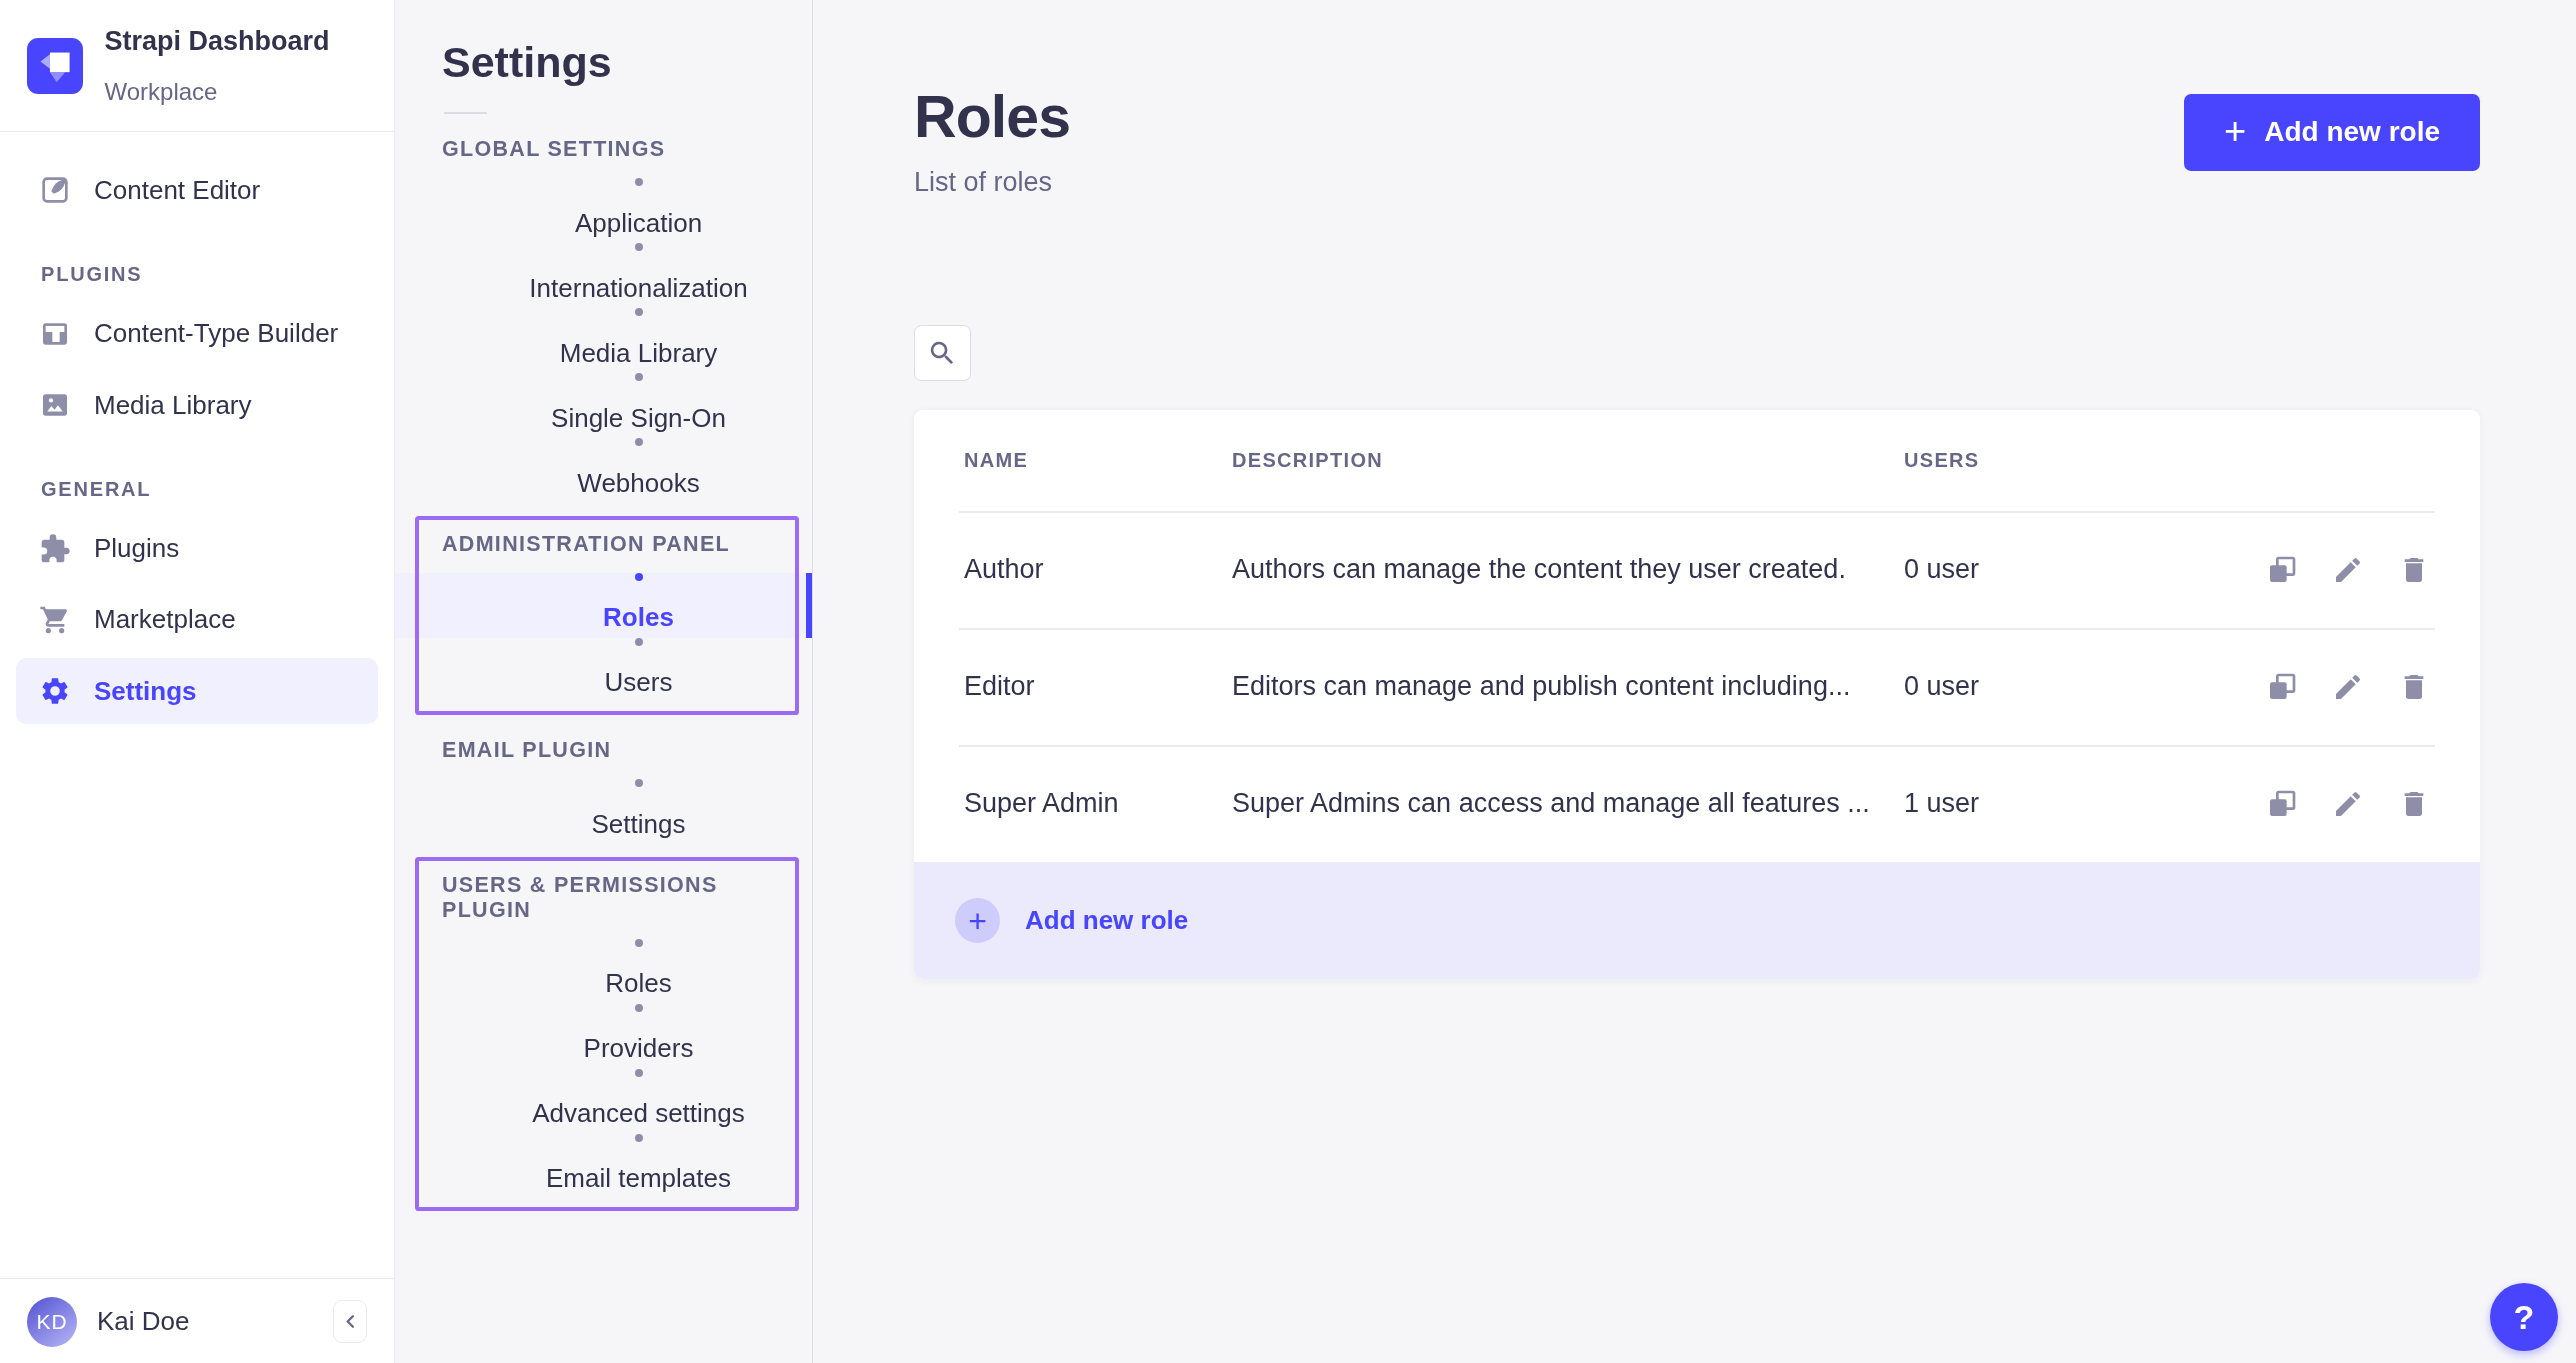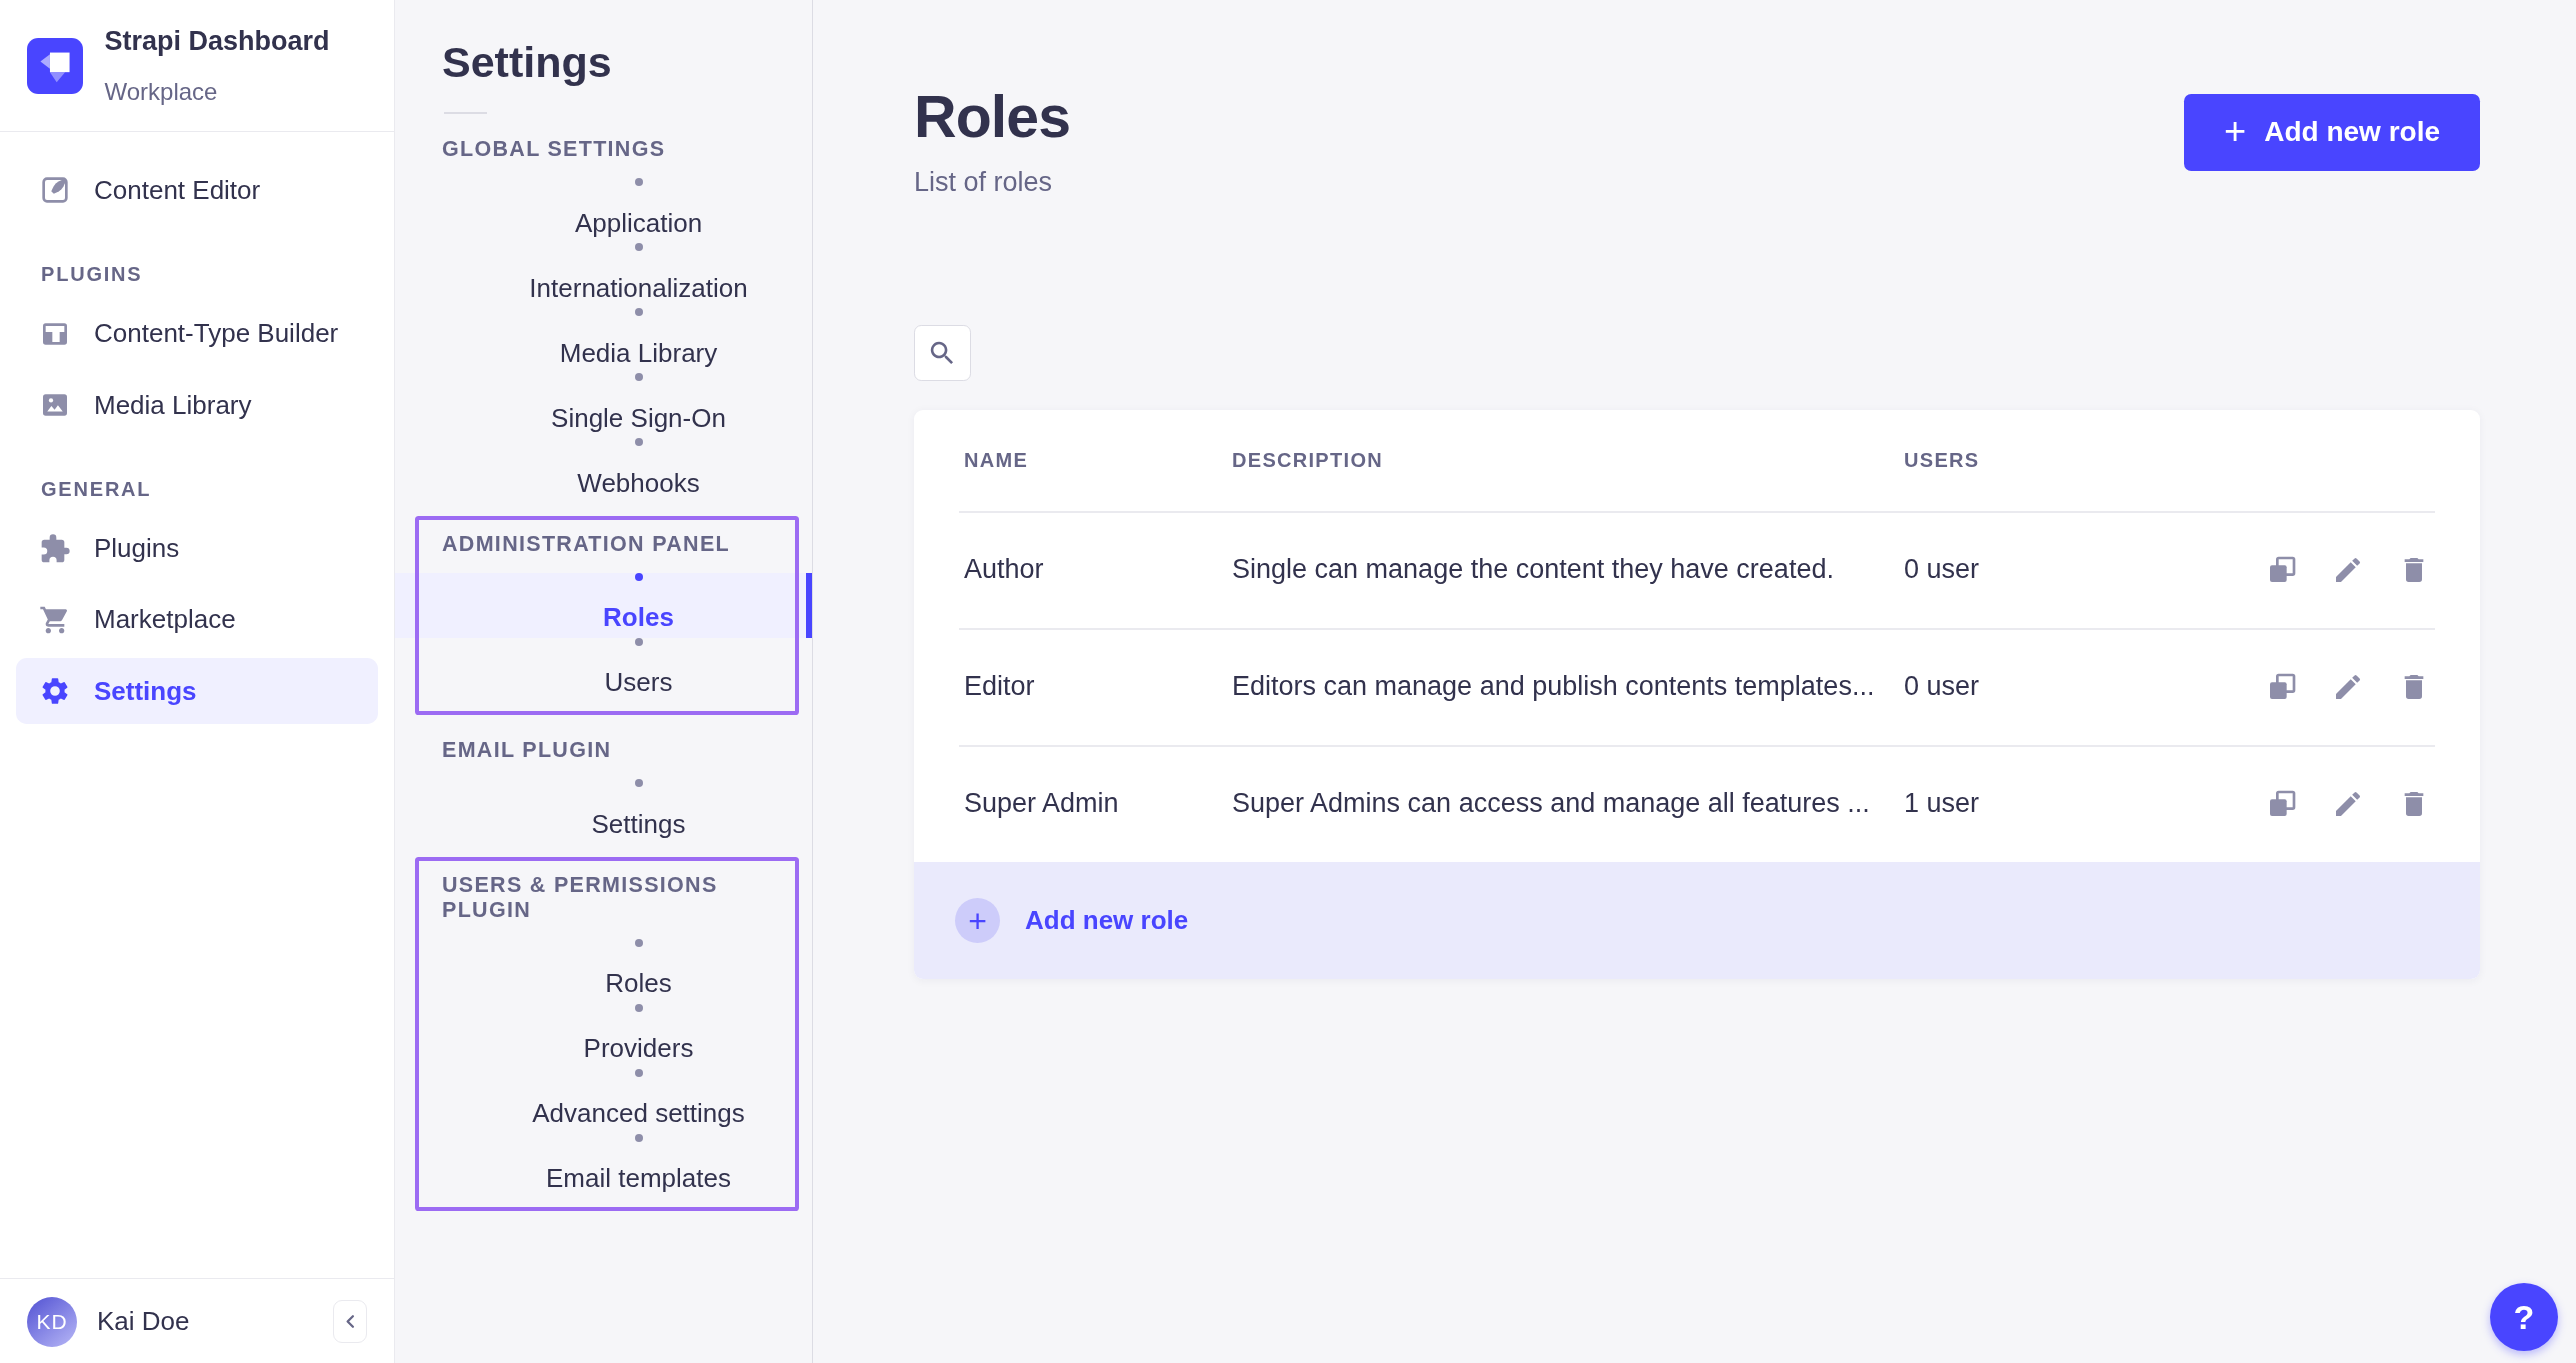--- a/index.html
+++ b/index.html
@@ -345,21 +345,21 @@
   <section class="table-card">
     <div class="t-head">
       <span>NAME</span>
       <span>DESCRIPTION</span>
       <span>USERS</span>
       <span></span>
     </div>
 
     <div class="t-row">
       <span class="cell">Author</span>
-      <span class="cell">Single can manage the content they have created.</span>
+      <span class="cell">Authors can manage the content they user created.</span>
       <span class="cell">0 user</span>
       <span class="row-actions">
         <button class="icon-btn">
           <span>
             <svg viewBox="0 0 24 24" width="32" height="32">
               <rect x="8.5" y="3" width="12.5" height="12.5" rx="1" fill="none" stroke="currentColor" stroke-width="2"></rect>
               <rect x="3" y="8.5" width="12.5" height="12.5" rx="1.5" fill="currentColor"></rect>
             </svg>
           </span>
         </button>
@@ -375,21 +375,21 @@
             <svg viewBox="0 0 24 24" width="32" height="32" fill="currentColor">
               <path d="M6 19a2 2 0 002 2h8a2 2 0 002-2V7H6v12zM19 4h-3.5l-1-1h-5l-1 1H5v2h14V4z"></path>
             </svg>
           </span>
         </button>
       </span>
     </div>
 
     <div class="t-row">
       <span class="cell">Editor</span>
-      <span class="cell">Editors can manage and publish contents templates...</span>
+      <span class="cell">Editors can manage and publish content including...</span>
       <span class="cell">0 user</span>
       <span class="row-actions">
         <button class="icon-btn">
           <span>
             <svg viewBox="0 0 24 24" width="32" height="32">
               <rect x="8.5" y="3" width="12.5" height="12.5" rx="1" fill="none" stroke="currentColor" stroke-width="2"></rect>
               <rect x="3" y="8.5" width="12.5" height="12.5" rx="1.5" fill="currentColor"></rect>
             </svg>
           </span>
         </button>

